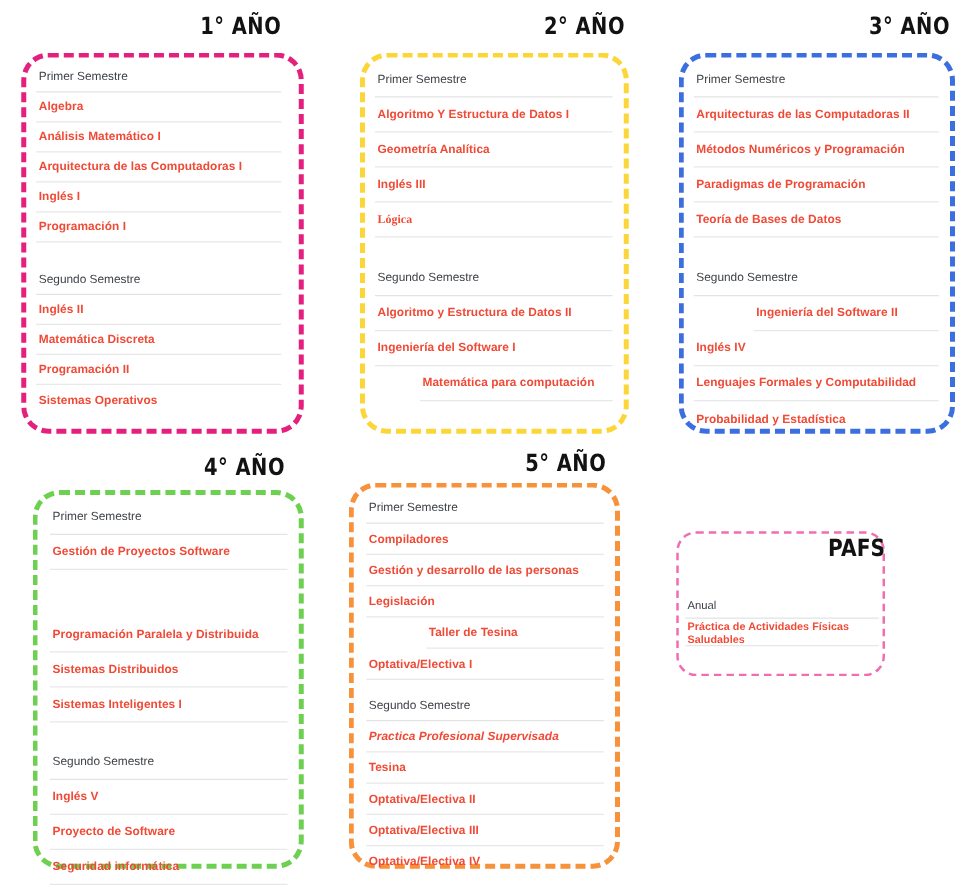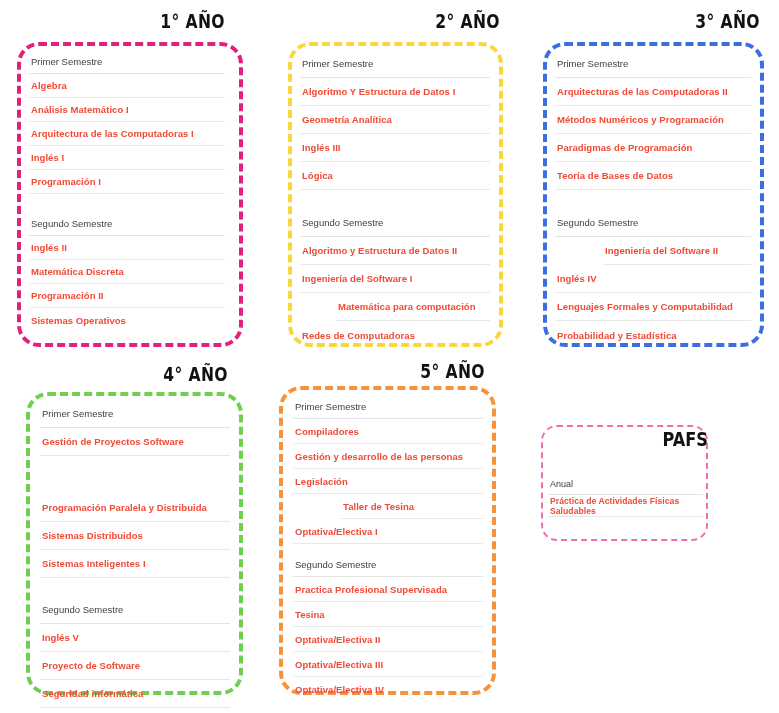--- a/index.html
+++ b/index.html
@@ -122,27 +122,26 @@
     <div class="course-row" style="height:24px; border-bottom:none;">Sistemas Operativos</div>
   </div>
 
   <div class="year-title" style="left:270px; top:10px; width:230px;">2° AÑO</div>
   <div class="year-box b2" style="left:288px; top:42px; width:215px; height:305px;"></div>
   <div class="box-inner" style="left:300px; top:50px; width:190px; height:290px;">
     <div class="sem-header" style="height:28px;">Primer Semestre</div>
     <div class="course-row" style="height:28px;">Algoritmo Y Estructura de Datos I</div>
     <div class="course-row" style="height:28px;">Geometría Analítica</div>
     <div class="course-row" style="height:28px;">Inglés III</div>
-    <div class="course-row" style="height:28px;">Lógica</div>
+    <div class="course-row" style="height:28px;font-family:Liberation Serif, serif;">Lógica</div>
     <div class="sem-gap" style="height:19px;"></div>
     <div class="sem-header" style="height:28px;">Segundo Semestre</div>
     <div class="course-row" style="height:28px;">Algoritmo y Estructura de Datos II</div>
     <div class="course-row" style="height:28px;">Ingeniería del Software I</div>
     <div class="course-row" style="height:28px;margin-left:36px;">Matemática para computación</div>
-    <div class="course-row" style="height:28px; border-bottom:none;">Redes de Computadoras</div>
   </div>
 
   <div class="year-title" style="left:525px; top:10px; width:235px;">3° AÑO</div>
   <div class="year-box b3" style="left:543px; top:42px; width:221px; height:305px;"></div>
   <div class="box-inner" style="left:555px; top:50px; width:196px; height:290px;">
     <div class="sem-header" style="height:28px;">Primer Semestre</div>
     <div class="course-row" style="height:28px;">Arquitecturas de las Computadoras II</div>
     <div class="course-row" style="height:28px;">Métodos Numéricos y Programación</div>
     <div class="course-row" style="height:28px;">Paradigmas de Programación</div>
     <div class="course-row" style="height:28px;">Teoría de Bases de Datos</div>
@@ -174,21 +173,21 @@
   <div class="year-box b5" style="left:279px; top:386px; width:217px; height:309px;"></div>
   <div class="box-inner" style="left:293px; top:394px; width:190px; height:295px;">
     <div class="sem-header" style="height:25px;">Primer Semestre</div>
     <div class="course-row" style="height:25px;">Compiladores</div>
     <div class="course-row" style="height:25px;">Gestión y desarrollo de las personas</div>
     <div class="course-row" style="height:25px;">Legislación</div>
     <div class="course-row" style="height:25px;margin-left:48px;">Taller de Tesina</div>
     <div class="course-row" style="height:25px;">Optativa/Electiva I</div>
     <div class="sem-gap" style="height:8px;"></div>
     <div class="sem-header" style="height:25px;">Segundo Semestre</div>
-    <div class="course-row" style="height:25px;">Practica Profesional Supervisada</div>
+    <div class="course-row" style="height:25px;font-style:italic;">Practica Profesional Supervisada</div>
     <div class="course-row" style="height:25px;">Tesina</div>
     <div class="course-row" style="height:25px;">Optativa/Electiva II</div>
     <div class="course-row" style="height:25px;">Optativa/Electiva III</div>
     <div class="course-row" style="height:25px; border-bottom:none;text-align:right;">Optativa/Electiva IV</div>
   </div>
 
   <div class="year-box b6" style="left:541px; top:425px; width:167px; height:116px; border-width:2px; border-radius:16px;"></div>
   <div class="pafs-title" style="left:560px; top:428px; width:148px;">PAFS</div>
   <div class="box-inner" style="left:548px; top:473px; width:155px; height:60px;">
     <div class="sem-header" style="height:22px; font-size:9px;">Anual</div>

